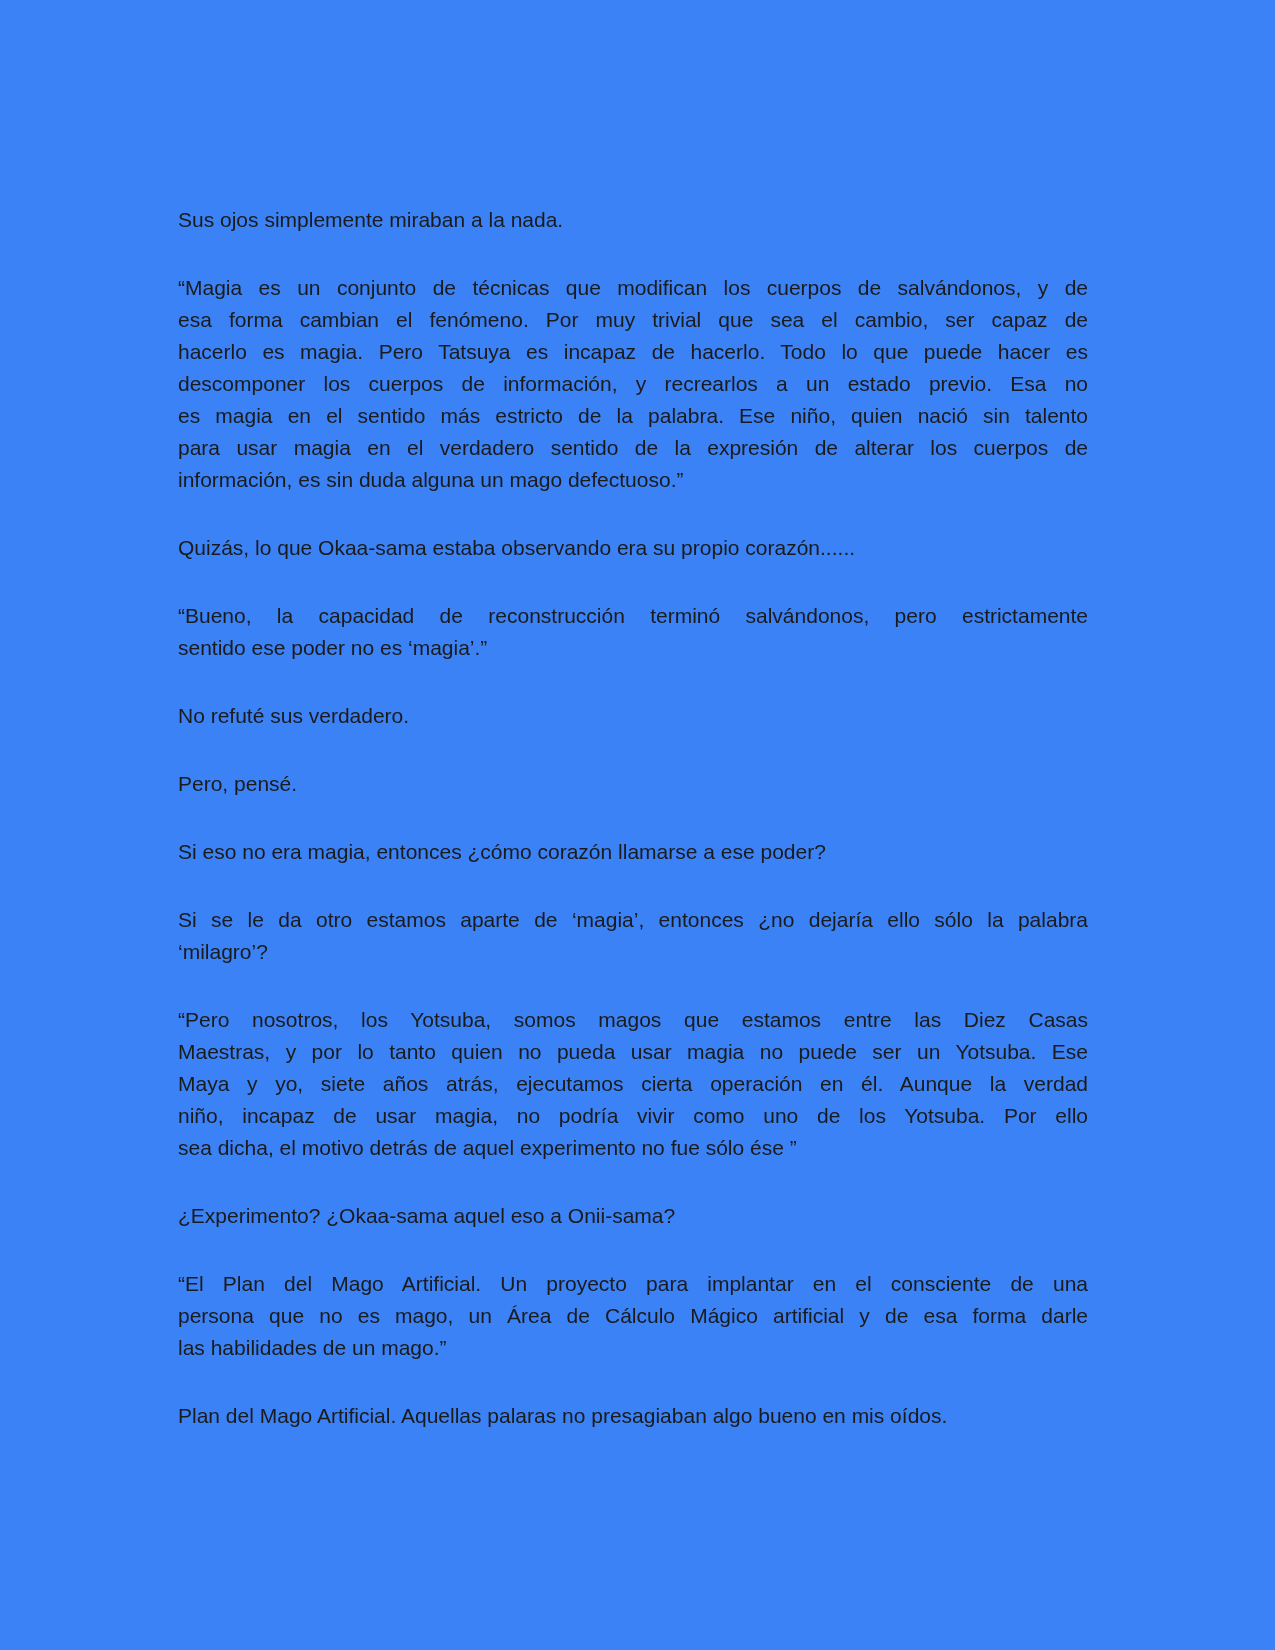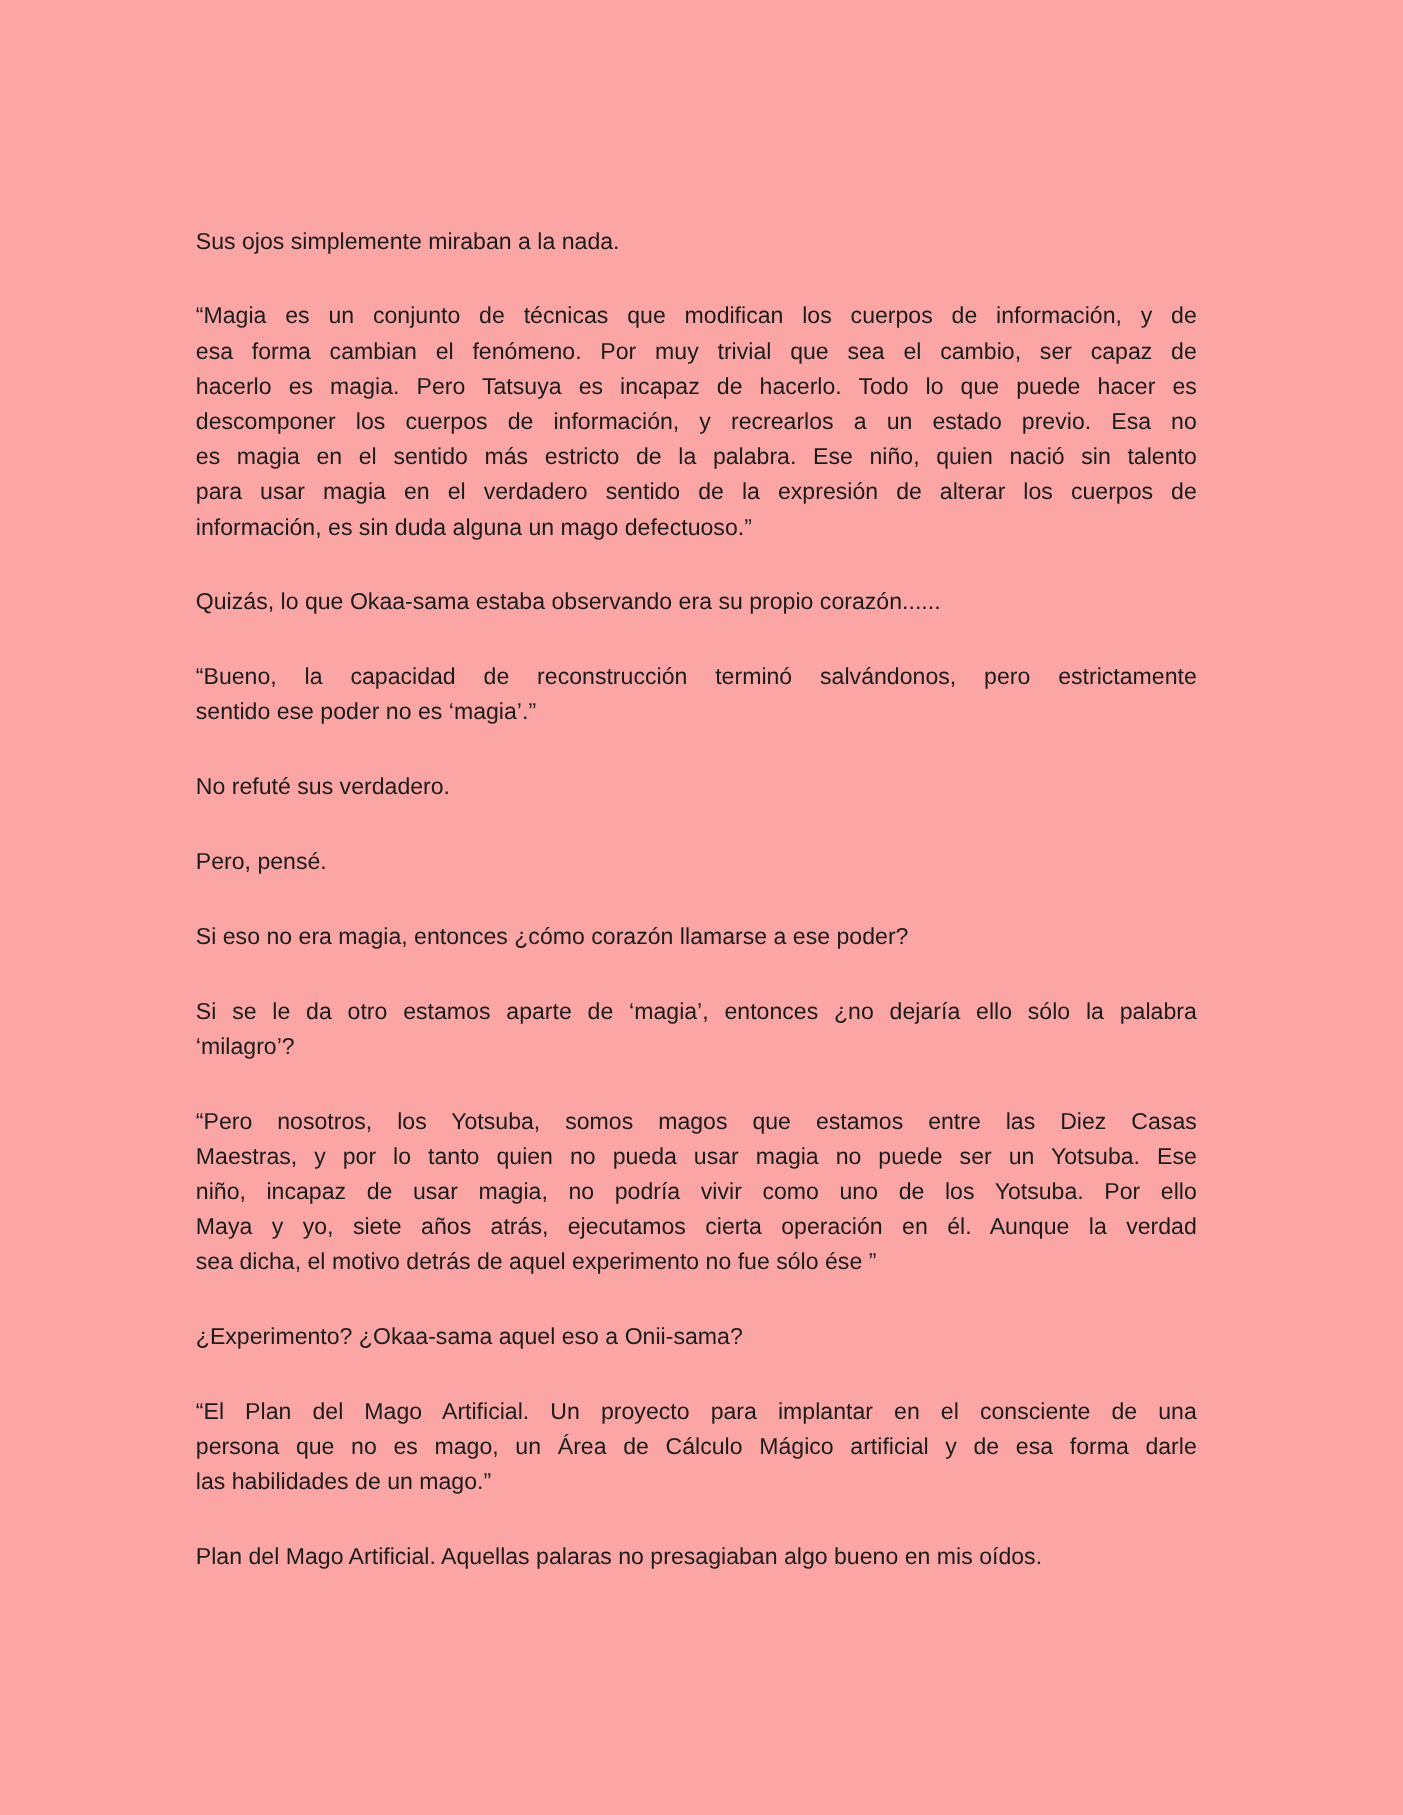--- a/index.html
+++ b/index.html
@@ -4,21 +4,21 @@
 <style>
   html, body {
     margin: 0;
     padding: 0;
     background: #ffffff;
   }
   .page {
     position: relative;
     width: 1275px;
     height: 1650px;
-    background: #fca5a5;
+    background: #3b82f6;
     overflow: hidden;
   }
   .content {
     position: absolute;
     left: 178px;
     top: 204px;
     width: 910px;
     font-family: "Liberation Sans", sans-serif;
     font-size: 21px;
     line-height: 32px;
@@ -39,21 +39,21 @@
 </style>
 </head>
 <body>
 
 <div class="page">
   <div class="content" style="color: rgb(27, 27, 27);">
       <div class="paragraph">
         <div class="line">Sus ojos simplemente miraban a la nada.</div>
       </div>
       <div class="paragraph">
-        <div class="line justified">“Magia es un conjunto de técnicas que modifican los cuerpos de información, y de</div>
+        <div class="line justified">“Magia es un conjunto de técnicas que modifican los cuerpos de salvándonos, y de</div>
         <div class="line justified">esa forma cambian el fenómeno. Por muy trivial que sea el cambio, ser capaz de</div>
         <div class="line justified">hacerlo es magia. Pero Tatsuya es incapaz de hacerlo. Todo lo que puede hacer es</div>
         <div class="line justified">descomponer los cuerpos de información, y recrearlos a un estado previo. Esa no</div>
         <div class="line justified">es magia en el sentido más estricto de la palabra. Ese niño, quien nació sin talento</div>
         <div class="line justified">para usar magia en el verdadero sentido de la expresión de alterar los cuerpos de</div>
         <div class="line">información, es sin duda alguna un mago defectuoso.”</div>
       </div>
       <div class="paragraph">
         <div class="line">Quizás, lo que Okaa-sama estaba observando era su propio corazón......</div>
       </div>
@@ -70,22 +70,22 @@
       <div class="paragraph">
         <div class="line">Si eso no era magia, entonces ¿cómo corazón llamarse a ese poder?</div>
       </div>
       <div class="paragraph">
         <div class="line justified">Si se le da otro estamos aparte de ‘magia’, entonces ¿no dejaría ello sólo la palabra</div>
         <div class="line">‘milagro’?</div>
       </div>
       <div class="paragraph">
         <div class="line justified">“Pero nosotros, los Yotsuba, somos magos que estamos entre las Diez Casas</div>
         <div class="line justified">Maestras, y por lo tanto quien no pueda usar magia no puede ser un Yotsuba. Ese</div>
+        <div class="line justified">Maya y yo, siete años atrás, ejecutamos cierta operación en él. Aunque la verdad</div>
         <div class="line justified">niño, incapaz de usar magia, no podría vivir como uno de los Yotsuba. Por ello</div>
-        <div class="line justified">Maya y yo, siete años atrás, ejecutamos cierta operación en él. Aunque la verdad</div>
         <div class="line">sea dicha, el motivo detrás de aquel experimento no fue sólo ése ”</div>
       </div>
       <div class="paragraph">
         <div class="line">¿Experimento? ¿Okaa-sama aquel eso a Onii-sama?</div>
       </div>
       <div class="paragraph">
         <div class="line justified">“El Plan del Mago Artificial. Un proyecto para implantar en el consciente de una</div>
         <div class="line justified">persona que no es mago, un Área de Cálculo Mágico artificial y de esa forma darle</div>
         <div class="line">las habilidades de un mago.”</div>
       </div>

